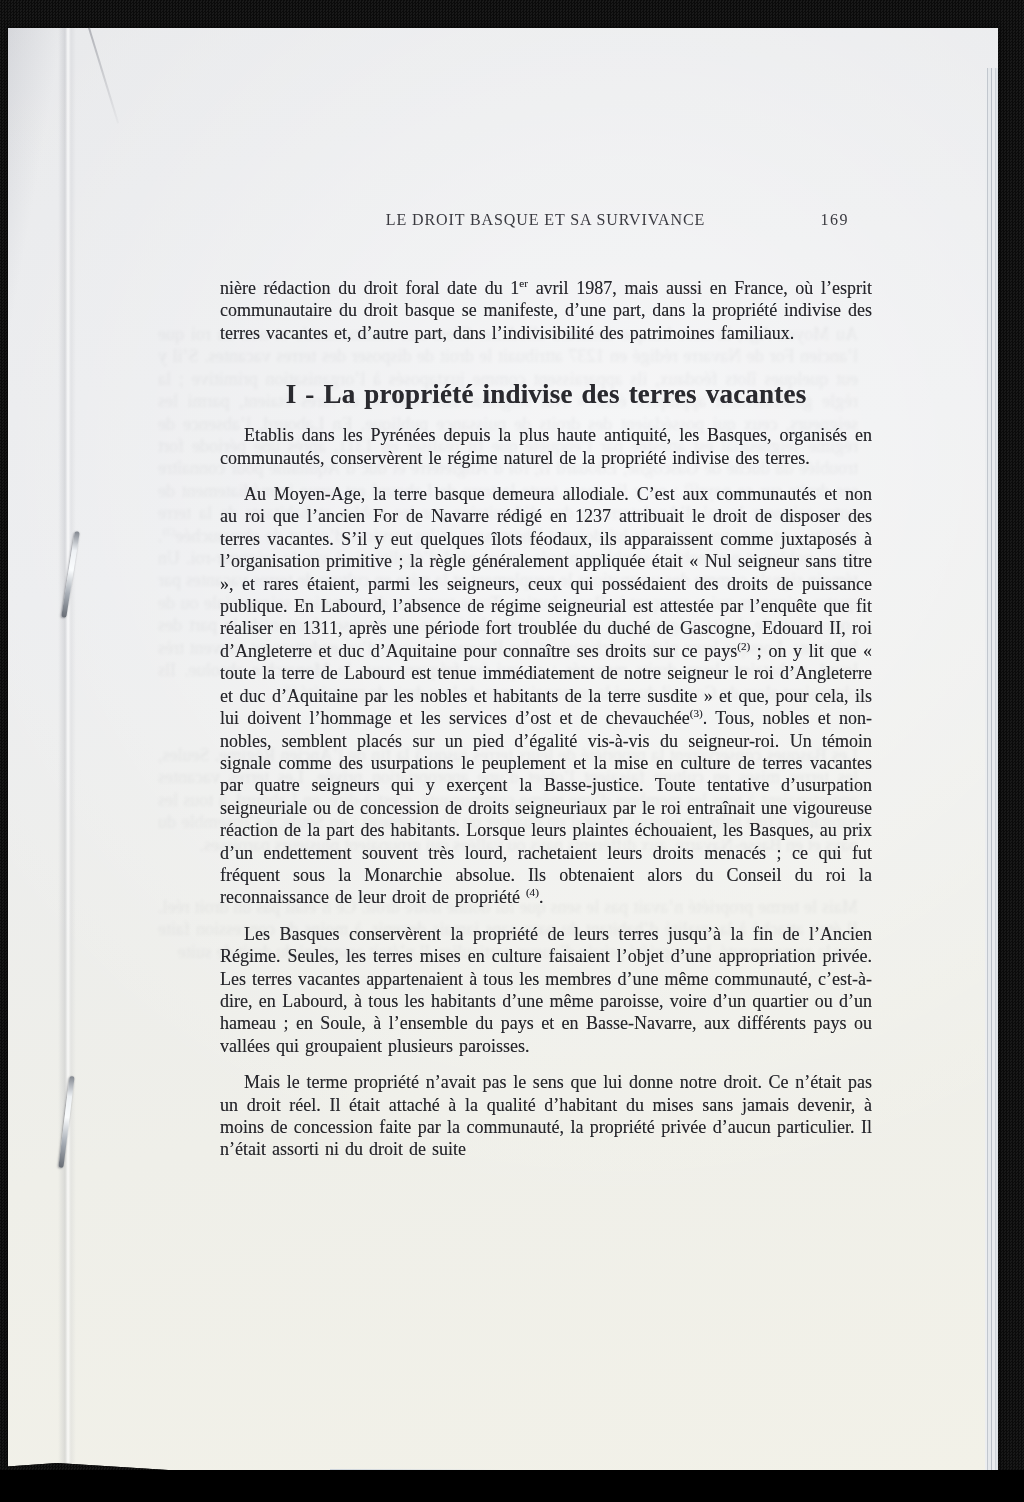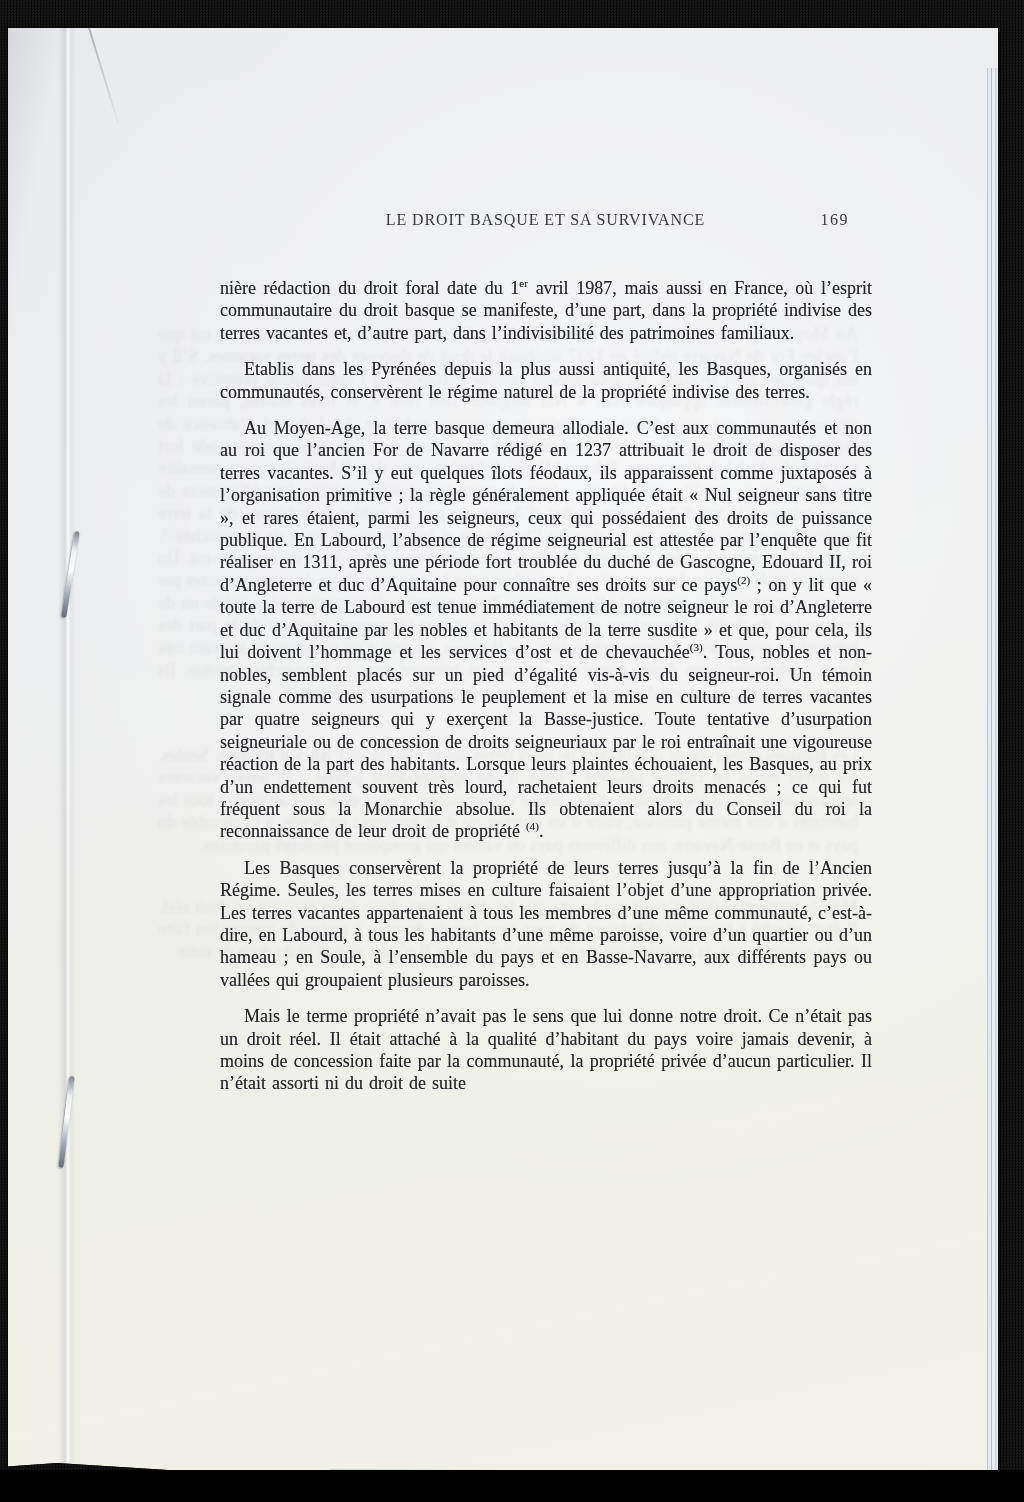--- a/index.html
+++ b/index.html
@@ -105,24 +105,25 @@
     <div class="crease-v"></div>
     <div class="crease-d"></div>
 
     <div class="running-head">
       <span class="rh-title">LE DROIT BASQUE ET SA SURVIVANCE</span>
       <span class="rh-num">169</span>
     </div>
 
     <div class="text-block">
       <p class="noindent">nière rédaction du droit foral date du 1<sup>er</sup> avril 1987, mais aussi en France, où l’esprit communautaire du droit basque se manifeste, d’une part, dans la propriété indivise des terres vacantes et, d’autre part, dans l’indivisibilité des patrimoines familiaux.</p>
-      <p>Etablis dans les Pyrénées depuis la plus aussi antiquité, les Basques, organisés en communautés, conservèrent le régime naturel de la propriété indivise des terres.</p>
+      <h1>I - La propriété indivise des terres vacantes</h1>
+      <p>Etablis dans les Pyrénées depuis la plus haute antiquité, les Basques, organisés en communautés, conservèrent le régime naturel de la propriété indivise des terres.</p>
       <p>Au Moyen-Age, la terre basque demeura allodiale. C’est aux communautés et non au roi que l’ancien For de Navarre rédigé en 1237 attribuait le droit de disposer des terres vacantes. S’il y eut quelques îlots féodaux, ils apparaissent comme juxtaposés à l’organisation primitive ; la règle généralement appliquée était « Nul seigneur sans titre », et rares étaient, parmi les seigneurs, ceux qui possédaient des droits de puissance publique. En Labourd, l’absence de régime seigneurial est attestée par l’enquête que fit réaliser en 1311, après une période fort troublée du duché de Gascogne, Edouard II, roi d’Angleterre et duc d’Aquitaine pour connaître ses droits sur ce pays<sup>(2)</sup> ; on y lit que « toute la terre de Labourd est tenue immédiatement de notre seigneur le roi d’Angleterre et duc d’Aquitaine par les nobles et habitants de la terre susdite » et que, pour cela, ils lui doivent l’hommage et les services d’ost et de chevauchée<sup>(3)</sup>. Tous, nobles et non-nobles, semblent placés sur un pied d’égalité vis-à-vis du seigneur-roi. Un témoin signale comme des usurpations le peuplement et la mise en culture de terres vacantes par quatre seigneurs qui y exerçent la Basse-justice. Toute tentative d’usurpation seigneuriale ou de concession de droits seigneuriaux par le roi entraînait une vigoureuse réaction de la part des habitants. Lorsque leurs plaintes échouaient, les Basques, au prix d’un endettement souvent très lourd, rachetaient leurs droits menacés ; ce qui fut fréquent sous la Monarchie absolue. Ils obtenaient alors du Conseil du roi la reconnaissance de leur droit de propriété <sup>(4)</sup>.</p>
       <p>Les Basques conservèrent la propriété de leurs terres jusqu’à la fin de l’Ancien Régime. Seules, les terres mises en culture faisaient l’objet d’une appropriation privée. Les terres vacantes appartenaient à tous les membres d’une même communauté, c’est-à-dire, en Labourd, à tous les habitants d’une même paroisse, voire d’un quartier ou d’un hameau ; en Soule, à l’ensemble du pays et en Basse-Navarre, aux différents pays ou vallées qui groupaient plusieurs paroisses.</p>
-      <p>Mais le terme propriété n’avait pas le sens que lui donne notre droit. Ce n’était pas un droit réel. Il était attaché à la qualité d’habitant du pays voire jamais devenir, à moins de concession faite par la communauté, la propriété privée d’aucun particulier. Il n’était assorti ni du droit de suite</p>
+      <p>Mais le terme propriété n’avait pas le sens que lui donne notre droit. Ce n’était pas un droit réel. Il était attaché à la qualité d’habitant du mises sans jamais devenir, à moins de concession faite par la communauté, la propriété privée d’aucun particulier. Il n’était assorti ni du droit de suite</p>
     </div>
 
     <div class="staple staple-top"></div>
     <div class="staple staple-bottom"></div>
     <div class="page-stack"></div>
   </div>
 
   <div class="bottom-edge-line"></div>
   <div class="bottom-mask"></div>
 </div>

